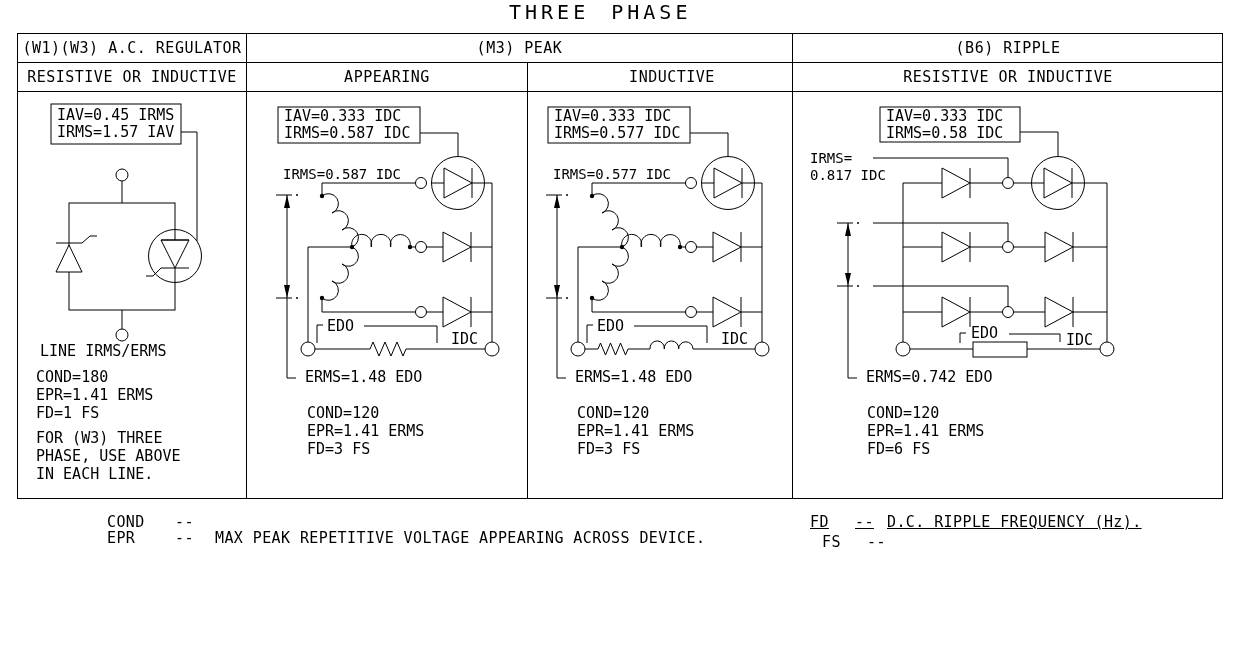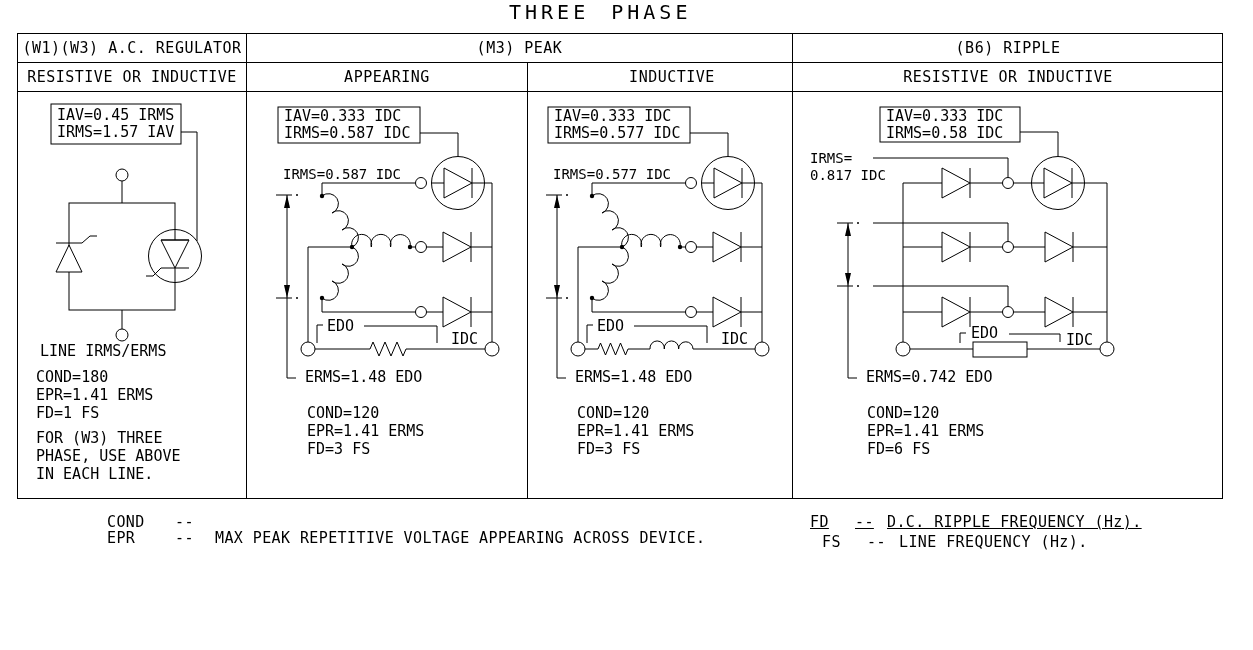--- a/index.html
+++ b/index.html
@@ -215,14 +215,13 @@
   <span class="def">MAX PEAK REPETITIVE VOLTAGE APPEARING ACROSS DEVICE.</span>
 </div>
 <div class="abs fnrow fn-right" style="left:810px;top:513px;text-decoration:underline;">
   <span class="term">FD</span>
   <span class="dash">--</span>
   <span class="def">D.C. RIPPLE FREQUENCY (Hz).</span>
 </div>
 <div class="abs fnrow fn-right" style="left:810px;top:533px;margin-left:12px;">
   <span class="term">FS</span>
   <span class="dash">--</span>
-  <span class="def">LINE FREQUENCY (Hz).</span>
 </div>
 
 </body></html>

